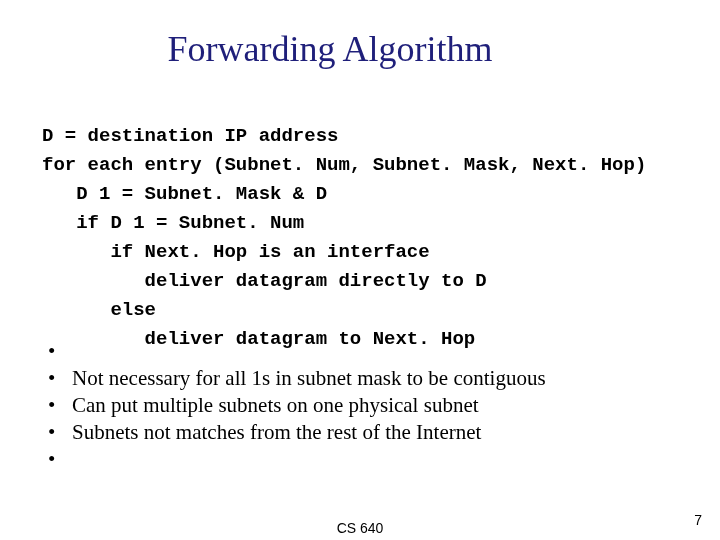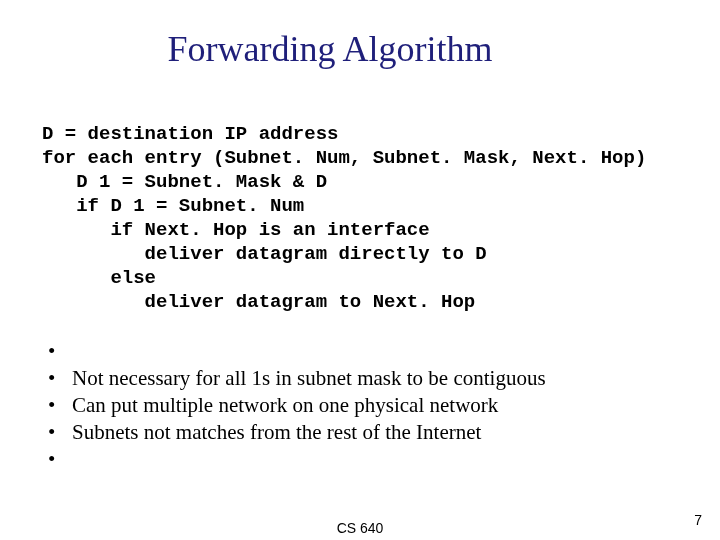--- a/index.html
+++ b/index.html
@@ -28,21 +28,21 @@
     color: #1f1f7a;
     font-family: "Times New Roman", Times, serif;
   }
   .code {
     position: absolute;
     top: 122px;
     left: 42px;
     font-family: "Courier New", Courier, monospace;
     font-weight: bold;
     font-size: 19px;
-    line-height: 24px;
+    line-height: 29px;
     white-space: pre;
     color: #000;
   }
   .bullets {
     position: absolute;
     top: 338px;
     left: 48px;
     font-size: 21px;
     line-height: 27px;
     color: #000;
@@ -93,21 +93,21 @@
   <div class="bullets">
     <div class="row">
       <span class="dot">•</span>
     </div>
     <div class="row">
       <span class="dot">•</span>
       <span>Not necessary for all 1s in subnet mask to be contiguous</span>
     </div>
     <div class="row">
       <span class="dot">•</span>
-      <span>Can put multiple network on one physical network</span>
+      <span>Can put multiple subnets on one physical subnet</span>
     </div>
     <div class="row">
       <span class="dot">•</span>
       <span>Subnets not matches from the rest of the Internet</span>
     </div>
     <div class="row">
       <span class="dot">•</span>
     </div>
   </div>
 

